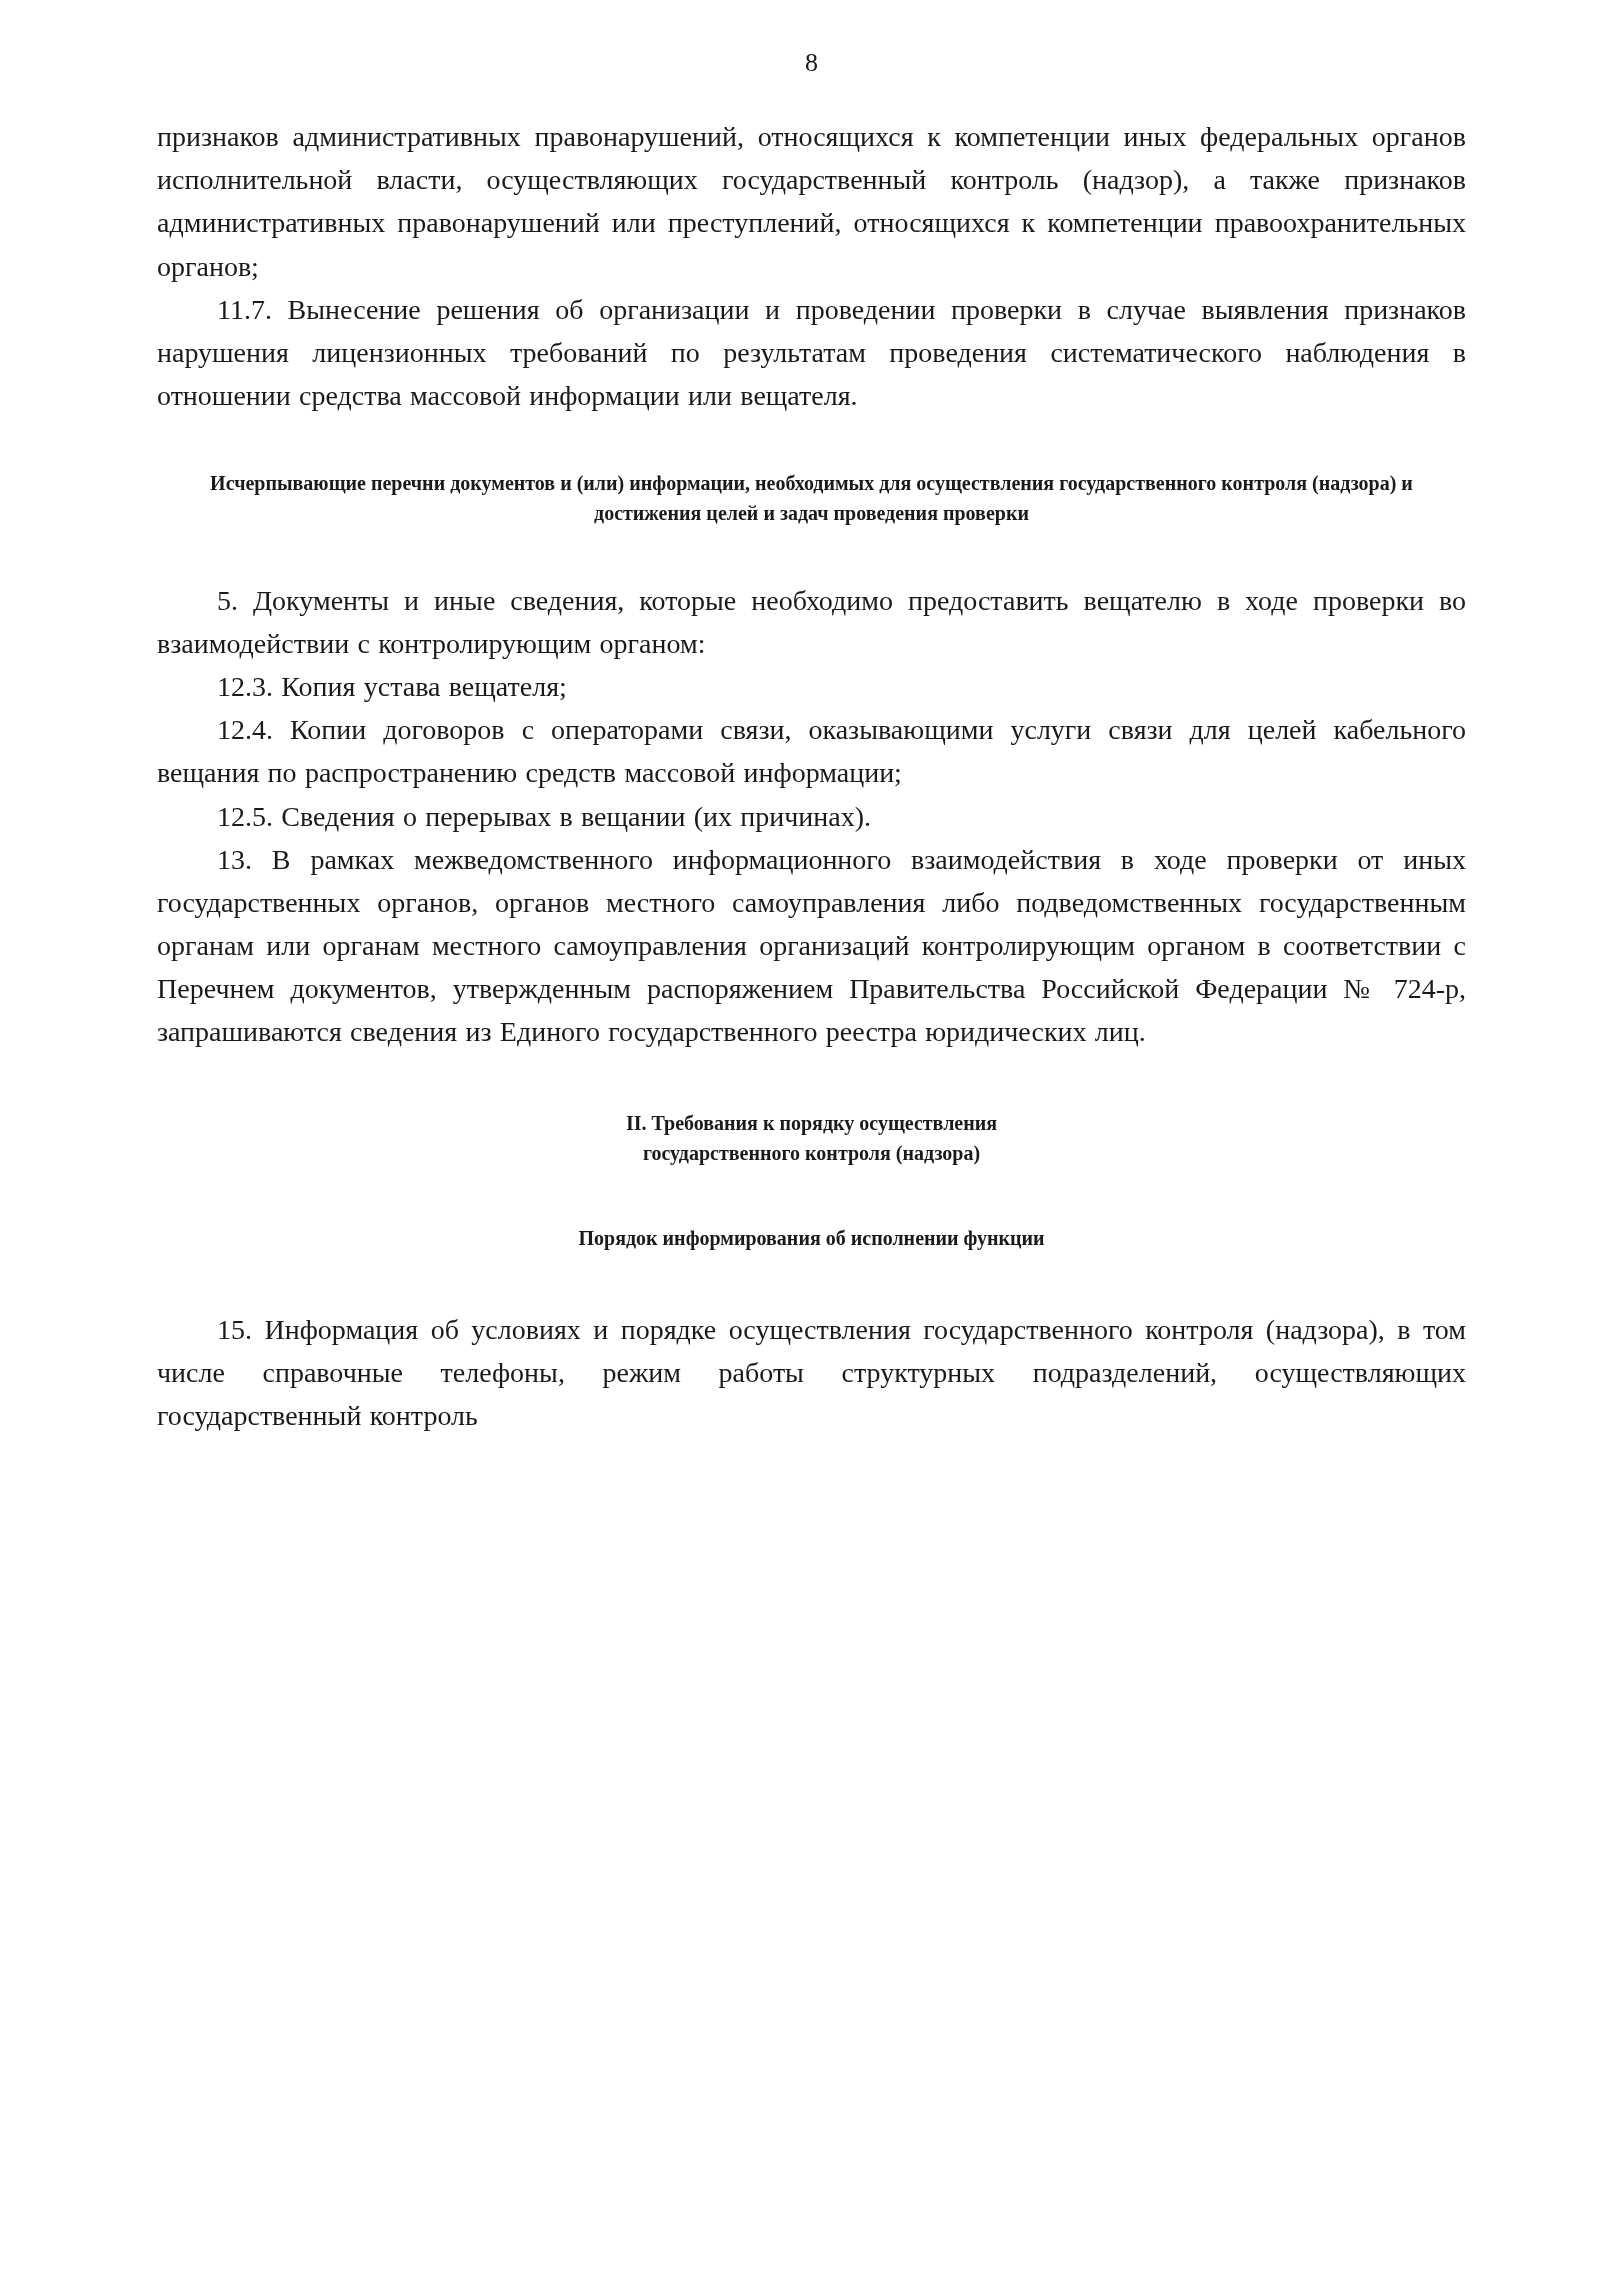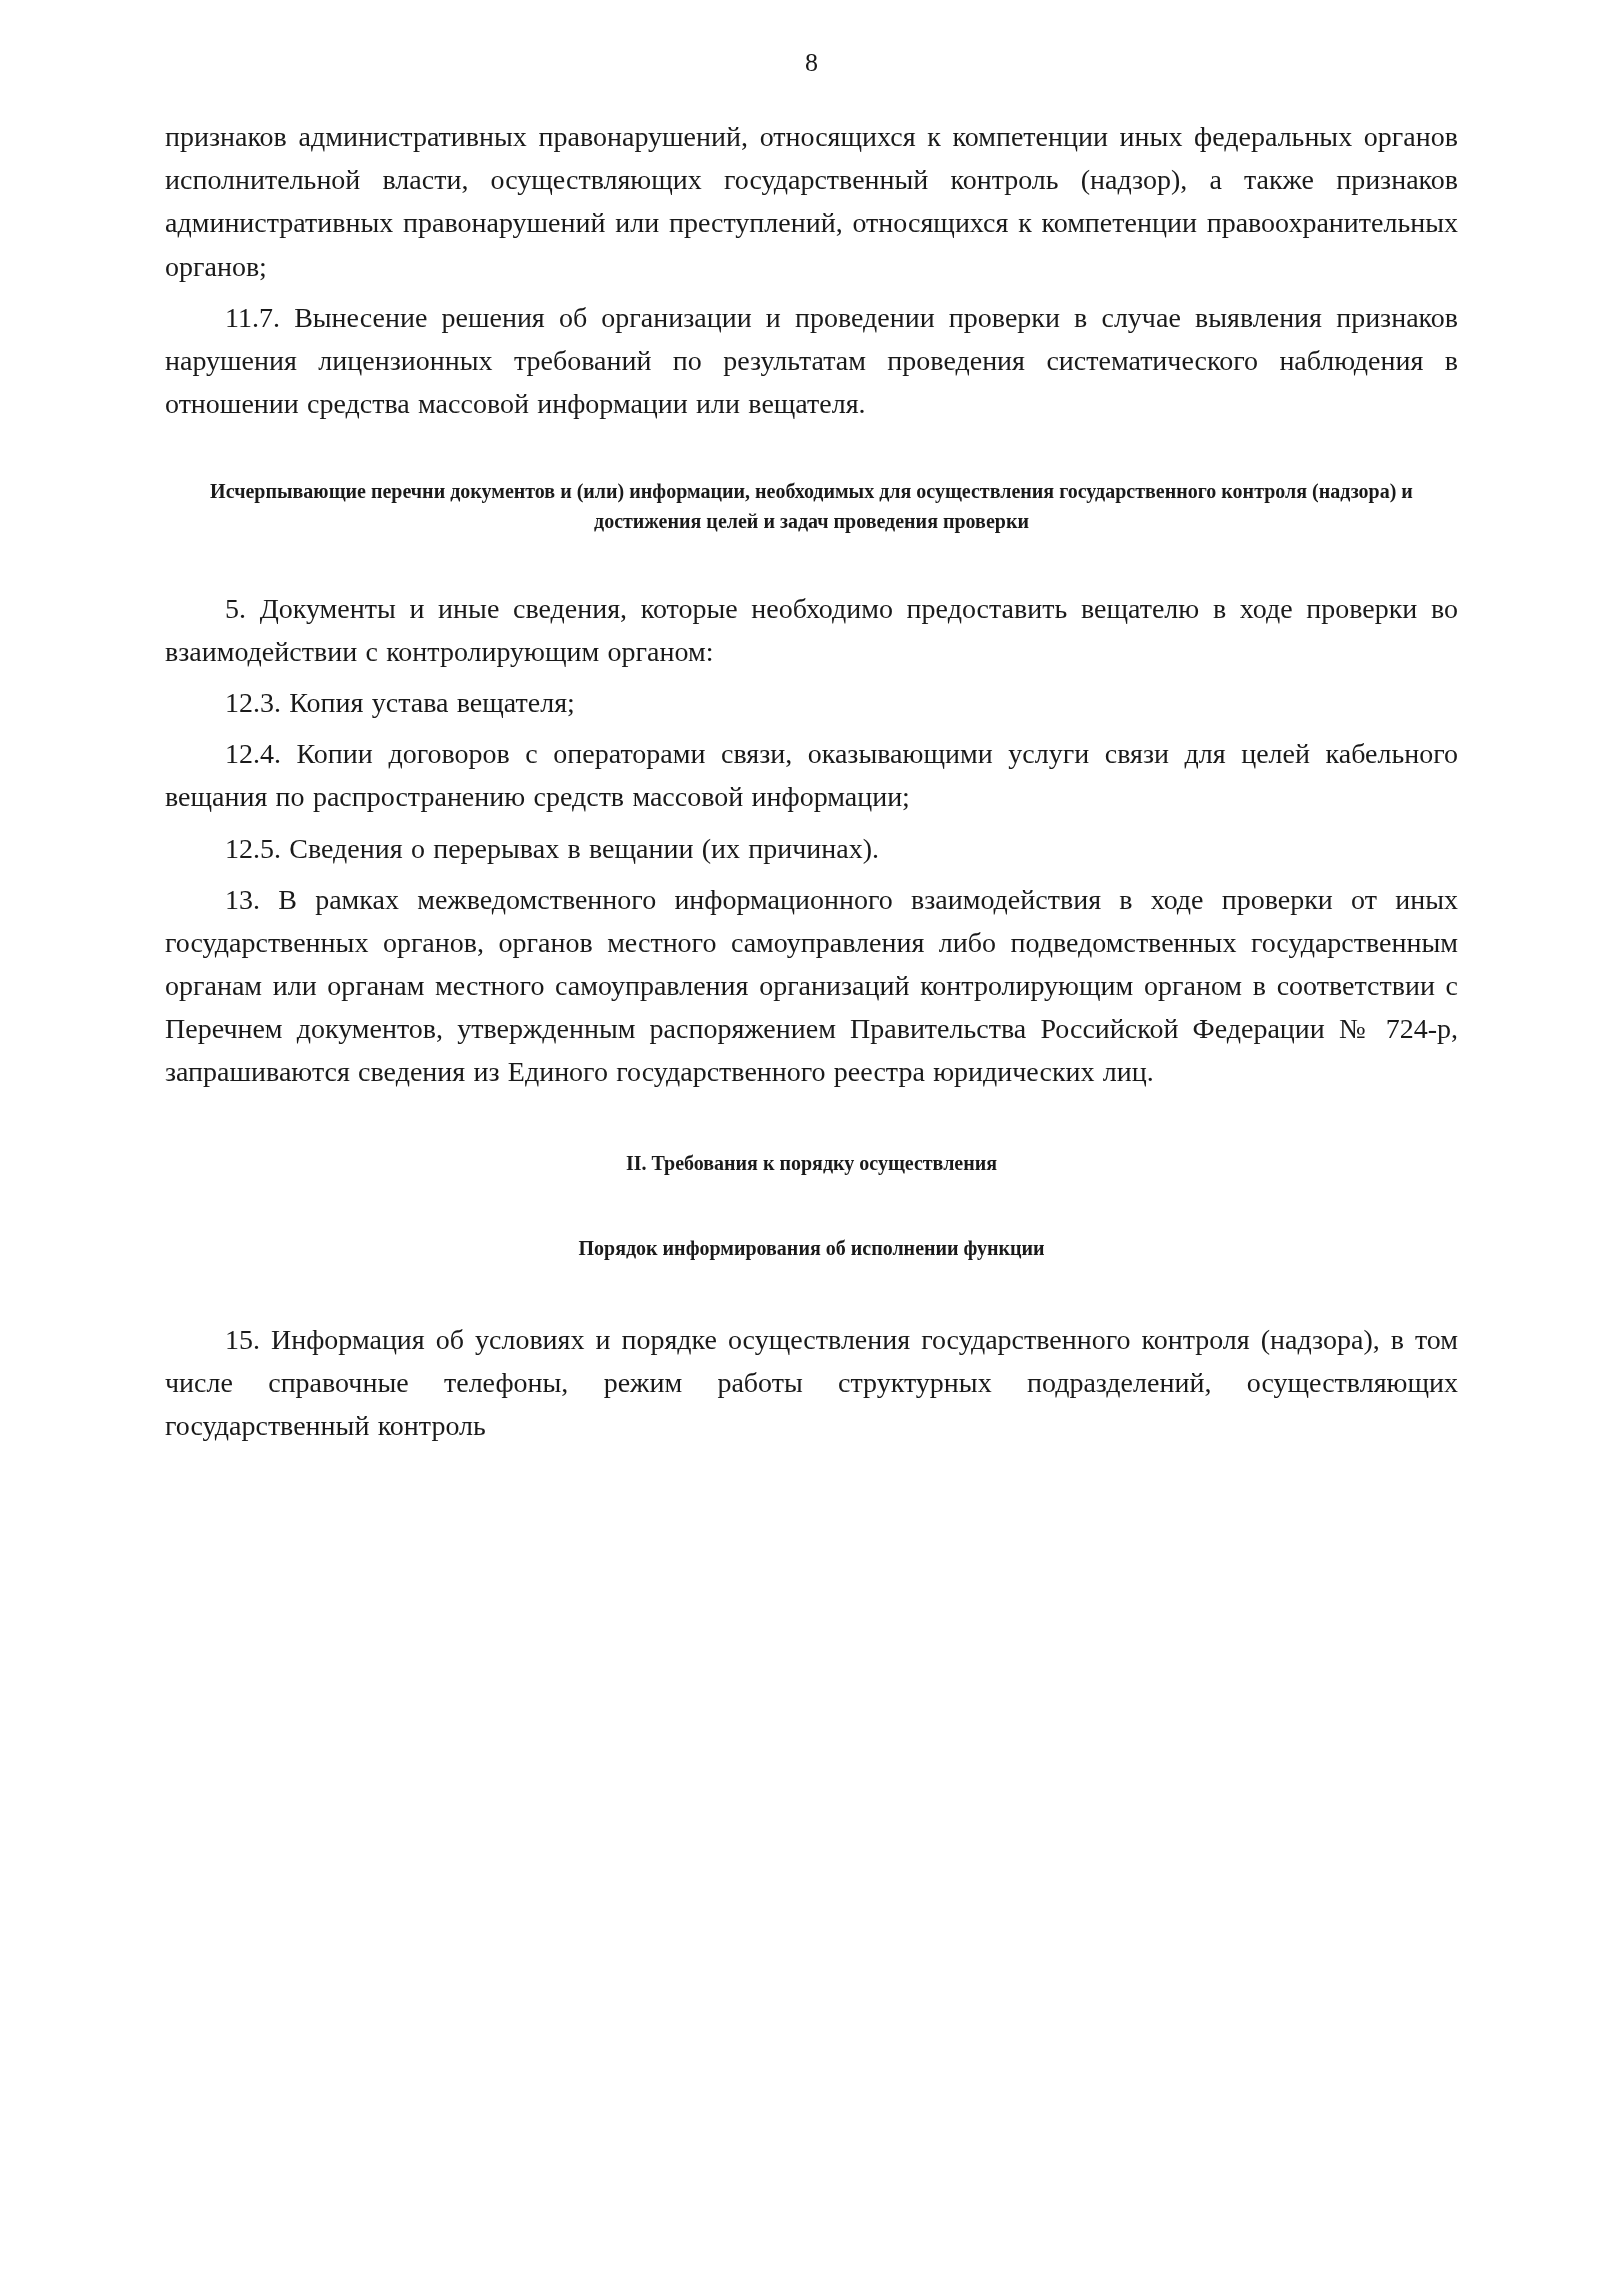--- a/index.html
+++ b/index.html
@@ -23,21 +23,21 @@
     text-align: center;
     font-size: 26px;
     line-height: 1.2;
     margin-bottom: 37px;
   }
   .para {
     font-size: 28px;
     line-height: 1.54;
     text-align: justify;
     text-justify: inter-word;
-    margin: 8px;
+    margin: 0;
     hyphens: none;
     word-spacing: 1.3px;
   }
   .para.indent {
     text-indent: 60px;
   }
   .heading {
     font-size: 20px;
     line-height: 1.5;
     font-weight: bold;
@@ -74,20 +74,21 @@
   <p class="para indent">12.3. Копия устава вещателя;</p>
 
   <p class="para indent">12.4. Копии договоров с операторами связи, оказывающими услуги связи для целей кабельного вещания по распространению средств массовой информации;</p>
 
   <p class="para indent">12.5. Сведения о перерывах в вещании (их причинах).</p>
 
   <p class="para indent">13.  В рамках межведомственного информационного взаимодействия в ходе проверки от иных государственных органов, органов местного самоуправления либо подведомственных государственным органам или органам местного самоуправления организаций контролирующим органом в соответствии с Перечнем документов, утвержденным распоряжением Правительства Российской Федерации № 724-р, запрашиваются сведения из Единого государственного реестра юридических лиц.</p>
 
   <div class="heading tight">
     <span class="hline">II. Требования к порядку осуществления</span>
+    <span class="hline">государственного контроля (надзора)</span>
   </div>
 
   <div class="heading tight2">Порядок информирования об исполнении функции</div>
 
   <p class="para indent">15.  Информация об условиях и порядке осуществления государственного контроля (надзора), в том числе справочные телефоны, режим работы структурных подразделений, осуществляющих государственный контроль</p>
 
 </div>
 
 
 </body></html>

